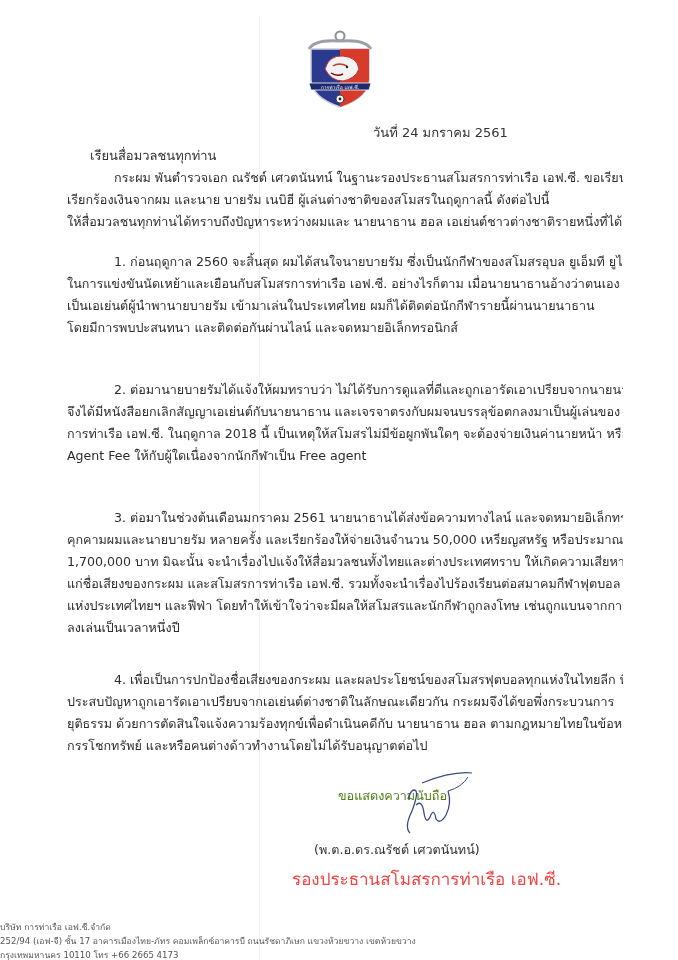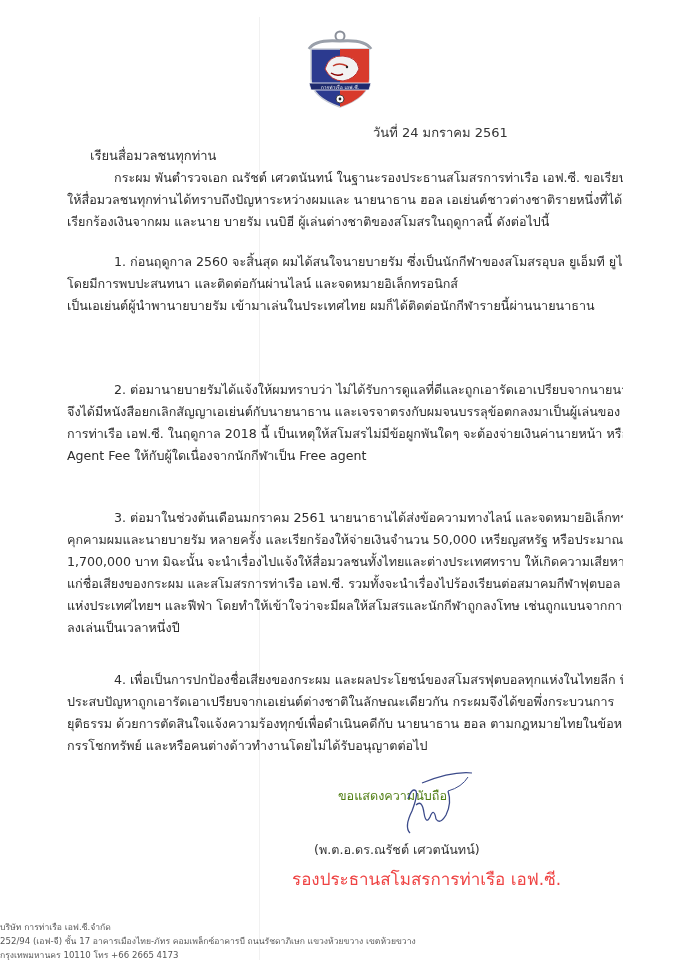--- a/index.html
+++ b/index.html
@@ -53,28 +53,29 @@
       <circle cx="37" cy="70" r="4" fill="#ffffff" stroke="#222" stroke-width="0.8"></circle>
       <circle cx="37" cy="70" r="1.4" fill="#222"></circle>
     </svg>
   </div>
 
   <div class="date">วันที่ 24 มกราคม 2561</div>
   <div class="salutation">เรียนสื่อมวลชนทุกท่าน</div>
 
   <div class="para p0">
     <span class="line indent">กระผม พันตำรวจเอก ณรัชต์ เศวตนันทน์ ในฐานะรองประธานสโมสรการท่าเรือ เอฟ.ซี. ขอเรียน</span>
+    <span class="line">เรียกร้องเงินจากผม และนาย บายรัม เนบิฮี ผู้เล่นต่างชาติของสโมสรในฤดูกาลนี้ ดังต่อไปนี้</span>
     <span class="line">ให้สื่อมวลชนทุกท่านได้ทราบถึงปัญหาระหว่างผมและ นายนาธาน ฮอล เอเย่นต์ชาวต่างชาติรายหนึ่งที่ได้</span>
-    <span class="line">เรียกร้องเงินจากผม และนาย บายรัม เนบิฮี ผู้เล่นต่างชาติของสโมสรในฤดูกาลนี้ ดังต่อไปนี้</span>
   </div>
 
   <div class="para p1">
     <span class="line indent">1. ก่อนฤดูกาล 2560 จะสิ้นสุด ผมได้สนใจนายบายรัม  ซึ่งเป็นนักกีฬาของสโมสรอุบล ยูเอ็มที ยูไนเต็ด</span>
+    <span class="line">ในการแข่งขันนัดเหย้าและเยือนกับสโมสรการท่าเรือ เอฟ.ซี. อย่างไรก็ตาม เมื่อนายนาธานอ้างว่าตนเอง</span>
+    <span class="line">เป็นเอเย่นต์ผู้นำพานายบายรัม เข้ามาเล่นในประเทศไทย ผมก็ได้ติดต่อนักกีฬารายนี้ผ่านนายนาธาน</span>
     <span class="line">โดยมีการพบปะสนทนา และติดต่อกันผ่านไลน์ และจดหมายอิเล็กทรอนิกส์</span>
-    <span class="line">เป็นเอเย่นต์ผู้นำพานายบายรัม เข้ามาเล่นในประเทศไทย ผมก็ได้ติดต่อนักกีฬารายนี้ผ่านนายนาธาน</span>
   </div>
 
   <div class="para p2">
     <span class="line indent">2. ต่อมานายบายรัมได้แจ้งให้ผมทราบว่า ไม่ได้รับการดูแลที่ดีและถูกเอารัดเอาเปรียบจากนายนาธาน</span>
     <span class="line">จึงได้มีหนังสือยกเลิกสัญญาเอเย่นต์กับนายนาธาน และเจรจาตรงกับผมจนบรรลุข้อตกลงมาเป็นผู้เล่นของ</span>
     <span class="line">การท่าเรือ เอฟ.ซี. ในฤดูกาล 2018 นี้  เป็นเหตุให้สโมสรไม่มีข้อผูกพันใดๆ จะต้องจ่ายเงินค่านายหน้า หรือ</span>
     <span class="line">Agent Fee  ให้กับผู้ใดเนื่องจากนักกีฬาเป็น Free agent</span>
   </div>
 
   <div class="para p3">

